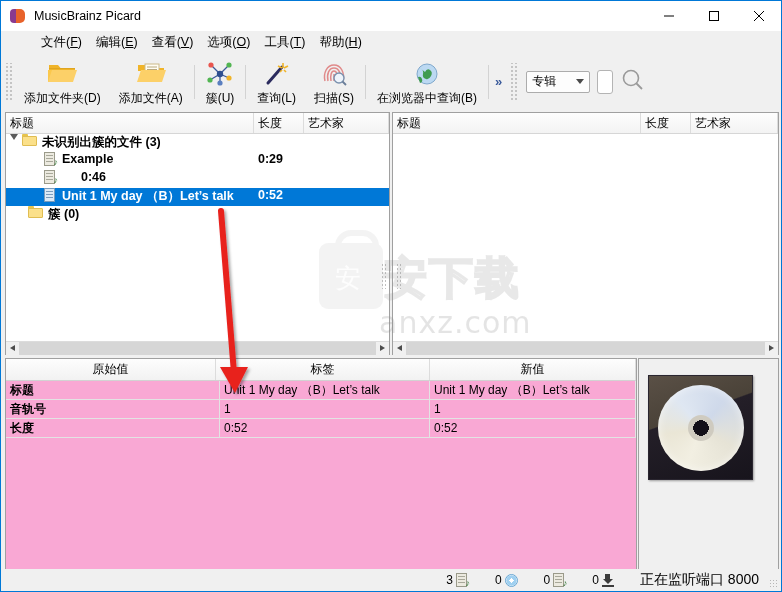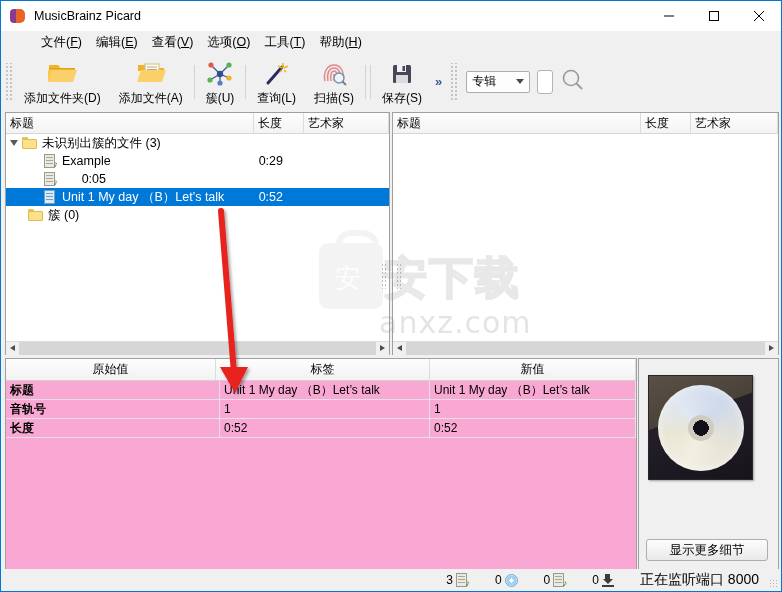--- a/index.html
+++ b/index.html
@@ -97,21 +97,21 @@
   .col-head {
     height: 21px; background: linear-gradient(#fdfdfd,#f3f3f3);
     border-bottom: 1px solid #d6d6d6; display: flex; align-items: stretch;
     font-size: 12px;
   }
   .col-head .ch {
     display:flex; align-items:center; padding-left:4px; border-right:1px solid #dcdcdc;
     overflow:hidden; white-space:nowrap;
   }
   .tree-body { position:absolute; left:0; right:0; top:21px; bottom:13px; overflow:hidden; background:#fff; }
-  .row { height: 18px; display:flex; align-items:center; position:relative; white-space:nowrap; font-size:12.5px;}
+  .row { height: 18px; display:flex; align-items:flex-start; position:relative; white-space:nowrap; font-size:12.5px;font-weight:bold;}
   .row.sel { background: #0078d7; color: #fff; }
   .twisty {
     width: 16px; display:flex; align-items:center; justify-content:center;
   }
   .twisty i {
     width:0;height:0;border-left:4.5px solid transparent;border-right:4.5px solid transparent;border-top:6px solid #5a5a5a; display:block;
   }
   .folder-ico { width:15px; height:12px; position:relative; margin-right:5px; }
   .folder-ico .tab { position:absolute; left:0; top:0; width:6px; height:3px; background:#e8c44a; border-radius:1px 1px 0 0;}
   .folder-ico .bd { position:absolute; left:0; top:2px; width:15px; height:10px; background:#fbe08a; border:1px solid #e0bd52; border-radius:1px;}
@@ -356,34 +356,33 @@
           </g>
           <circle cx="19" cy="17" r="5" fill="#eef4fb" stroke="#7a90ad" stroke-width="1.4"></circle>
           <line x1="22.5" y1="20.5" x2="26" y2="24" stroke="#6a7e99" stroke-width="1.8"></line>
         </svg>
       </div>
       <div class="tb-lbl">扫描(S)</div>
     </div>
 
     <div class="tb-sep"></div>
 
-
-    <div class="tb-sep"></div>
-
     <div class="tb-btn">
       <div class="tb-ico">
-        <svg width="26" height="26" viewBox="0 0 26 26">
-          <rect x="4" y="4" width="18" height="18" rx="1.5" fill="#4a4458"></rect>
-          <rect x="8" y="4" width="9" height="7" fill="#f2f2f5"></rect>
-          <rect x="13.5" y="5" width="2.5" height="5" fill="#4a4458"></rect>
-          <rect x="7" y="14" width="12" height="8" fill="#ddd9e3"></rect>
+        <svg width="28" height="26" viewBox="0 0 28 26">
+          <circle cx="14" cy="13" r="10" fill="#bcd9f2" stroke="#7fa8cc"></circle>
+          <path d="M7 7 q4 2 3 6 q-1 4 3 5 q3 1 5 -3 q2 -4 -1 -6 q-3 -2 -5 2" fill="#3f9b4f"></path>
+          <path d="M5 16 q3 -1 4 2 q1 3 -2 4" fill="#3f9b4f"></path>
         </svg>
       </div>
-      <div class="tb-lbl">保存(S)</div>
-    </div>
+      <div class="tb-lbl">在浏览器中查询(B)</div>
+    </div>
+
+    <div class="tb-sep"></div>
+
 
     <div class="chev">»</div>
     <div class="grip"></div>
 
     <div class="tb-combo">
       <span>专辑</span>
       <span class="car"></span>
     </div>
     <div class="tb-edit"></div>
     <div class="tb-search">
@@ -432,21 +431,21 @@
 
       <div class="row">
         <div style="width:38px"></div>
         <div class="file-ico">
           <div class="pg"></div>
             <div class="ln" style="top:3px"></div>
             <div class="ln" style="top:6px"></div>
             <div class="ln" style="top:9px"></div>
           <div class="note">♪</div>
         </div>
-        <div class="cell-len">0:05</div>
+        <div class="cell-len">0:46</div>
         <div class="cell-art"></div>
       </div>
 
       <div class="row sel">
         <div style="width:38px"></div>
         <div class="file-ico">
           <div class="pg w"></div>
             <div class="ln" style="top:3px;background:#7a9cbc"></div>
             <div class="ln" style="top:6px;background:#7a9cbc"></div>
             <div class="ln" style="top:9px;background:#7a9cbc"></div>
@@ -524,21 +523,20 @@
       <div class="c tag" style="width:214px;">长度</div>
       <div class="c" style="width:210px;">0:52</div>
       <div class="c" style="flex:1;">0:52</div>
     </div>
   </div>
 
   <div class="art-panel" style="left:637px; top:357px; width:141px; height:213px;">
     <div class="art-box">
       <div class="cd"></div>
     </div>
-    <div class="art-btn">显示更多细节</div>
   </div>
 
   <div class="watermark">
     <div class="wm-bag"></div>
     <div class="wm-cn">安下载</div>
     <div class="wm-text">anxz.com</div>
   </div>
 
   <svg class="redarrow" width="782" height="592">
     <defs>

